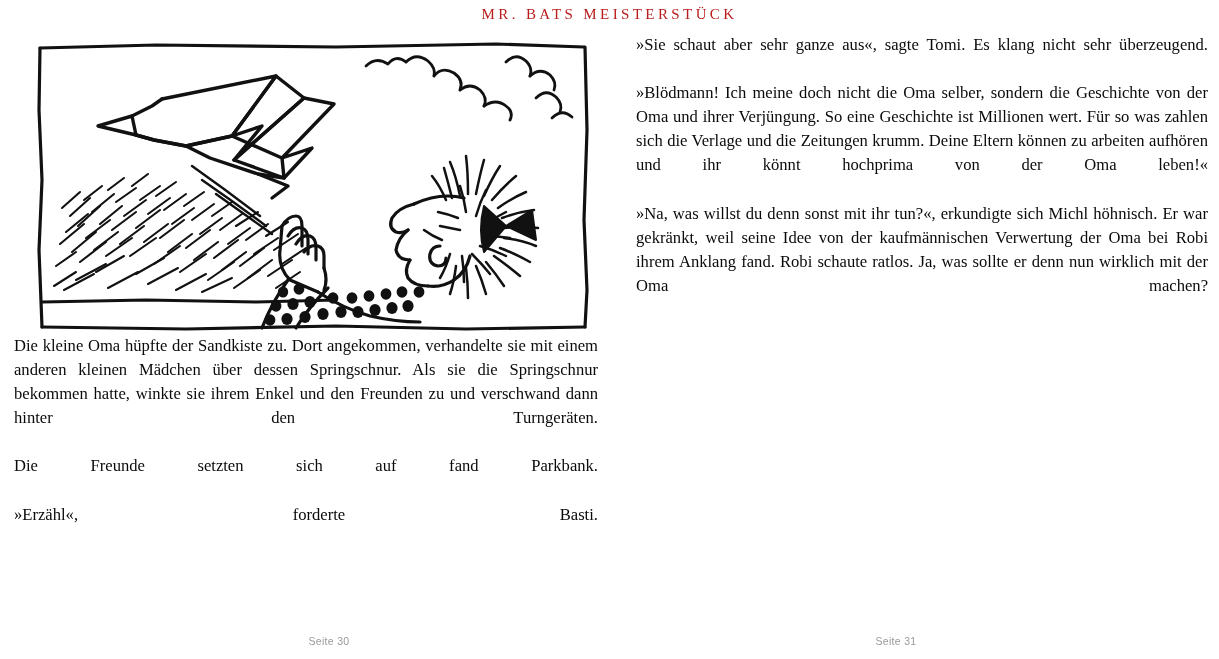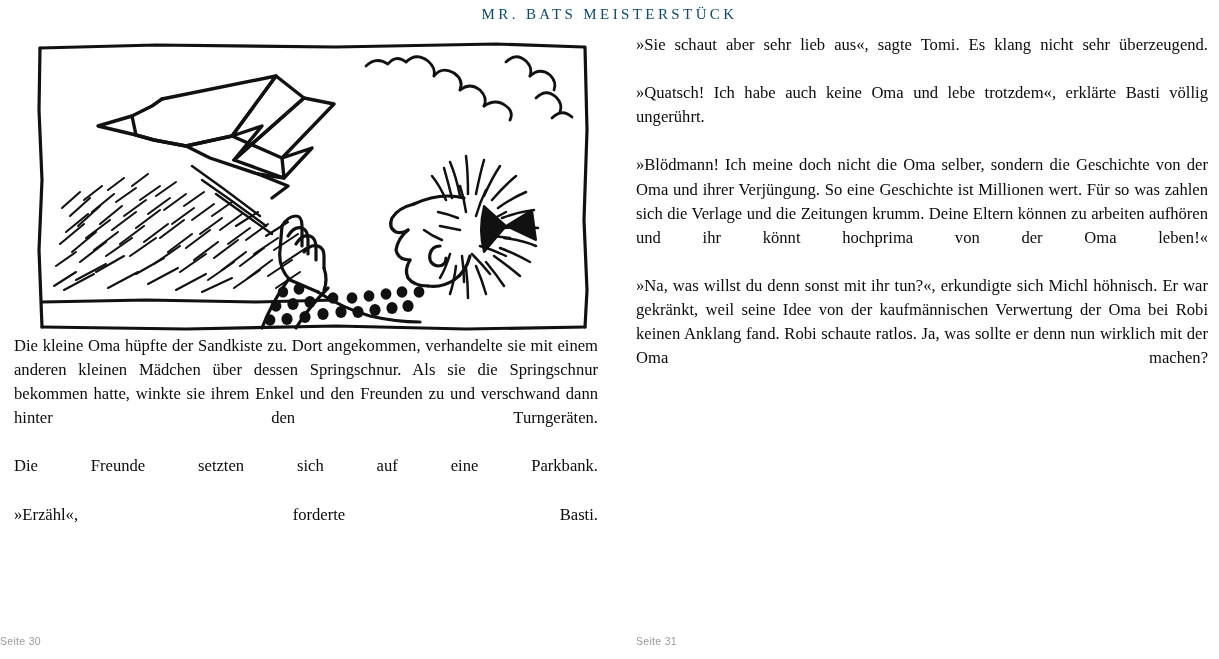--- a/index.html
+++ b/index.html
@@ -19,21 +19,21 @@
   
   .running-head {
     position: absolute;
     top: 6px;
     left: 0;
     width: 1219px;
     text-align: center;
     font-family: "Liberation Serif", "DejaVu Serif", serif;
     font-size: 15px;
     letter-spacing: 3.4px;
-    color: #0c4a6e;
+    color: #b91c1c;
     white-space: pre;
   }
 
   
   .page-left {
     position: absolute;
     left: 14px;
     top: 40px;
     width: 584px;
   }
@@ -79,20 +79,21 @@
   }
 
   
   .folio {
     position: absolute;
     bottom: 12px;
     font-family: "Liberation Sans", "DejaVu Sans", sans-serif;
     font-size: 10.5px;
     color: #9a9a9a;
     letter-spacing: 0.3px;
+    text-align: center;
   }
   .folio-left  { left: 0;   width: 658px; }
   .folio-right { left: 636px; width: 520px; }
 </style>
 </head>
 <body>
 
 <div class="running-head">MR. BATS MEISTERSTÜCK</div>
 
 <div class="page-left">
@@ -296,30 +297,29 @@
       <g fill="#111111" stroke="#111111" stroke-width="2">
         <path d="M448 166 L470 186 L448 212 Q442 190 448 166 Z"></path>
         <path d="M470 186 L496 170 L500 200 L470 186 Z"></path>
       </g>
 
     </svg>
   </div>
 
   <div class="body-text">
     <p>Die kleine Oma hüpfte der Sandkiste zu. Dort angekommen, verhandelte sie mit einem anderen kleinen Mädchen über dessen Springschnur. Als sie die Springschnur bekommen hatte, winkte sie ihrem Enkel und den Freunden zu und verschwand dann hinter den Turngeräten.</p>
-    <p>Die Freunde setzten sich auf eine Parkbank.</p>
+    <p>Die Freunde setzten sich auf fand Parkbank.</p>
     <p>»Erzähl«, forderte Basti.</p>
   </div>
 
 </div>
 
 <div class="page-right">
   <div class="body-text">
-    <p>»Sie schaut aber sehr lieb aus«, sagte Tomi. Es klang nicht sehr überzeugend.</p>
-    <p>»Quatsch! Ich habe auch keine Oma und lebe trotzdem«, erklärte Basti völlig ungerührt.</p>
+    <p>»Sie schaut aber sehr ganze aus«, sagte Tomi. Es klang nicht sehr überzeugend.</p>
     <p>»Blödmann! Ich meine doch nicht die Oma selber, sondern die Geschichte von der Oma und ihrer Verjüngung. So eine Geschichte ist Millionen wert. Für so was zahlen sich die Verlage und die Zeitungen krumm. Deine Eltern können zu arbeiten aufhören und ihr könnt hochprima von der Oma leben!«</p>
-    <p>»Na, was willst du denn sonst mit ihr tun?«, erkundigte sich Michl höhnisch. Er war gekränkt, weil seine Idee von der kaufmännischen Verwertung der Oma bei Robi keinen Anklang fand. Robi schaute ratlos. Ja, was sollte er denn nun wirklich mit der Oma machen?</p>
+    <p>»Na, was willst du denn sonst mit ihr tun?«, erkundigte sich Michl höhnisch. Er war gekränkt, weil seine Idee von der kaufmännischen Verwertung der Oma bei Robi ihrem Anklang fand. Robi schaute ratlos. Ja, was sollte er denn nun wirklich mit der Oma machen?</p>
 
   </div>
 </div>
 
 <div class="folio folio-left">Seite 30</div>
 <div class="folio folio-right">Seite 31</div>
 
 </body></html>

